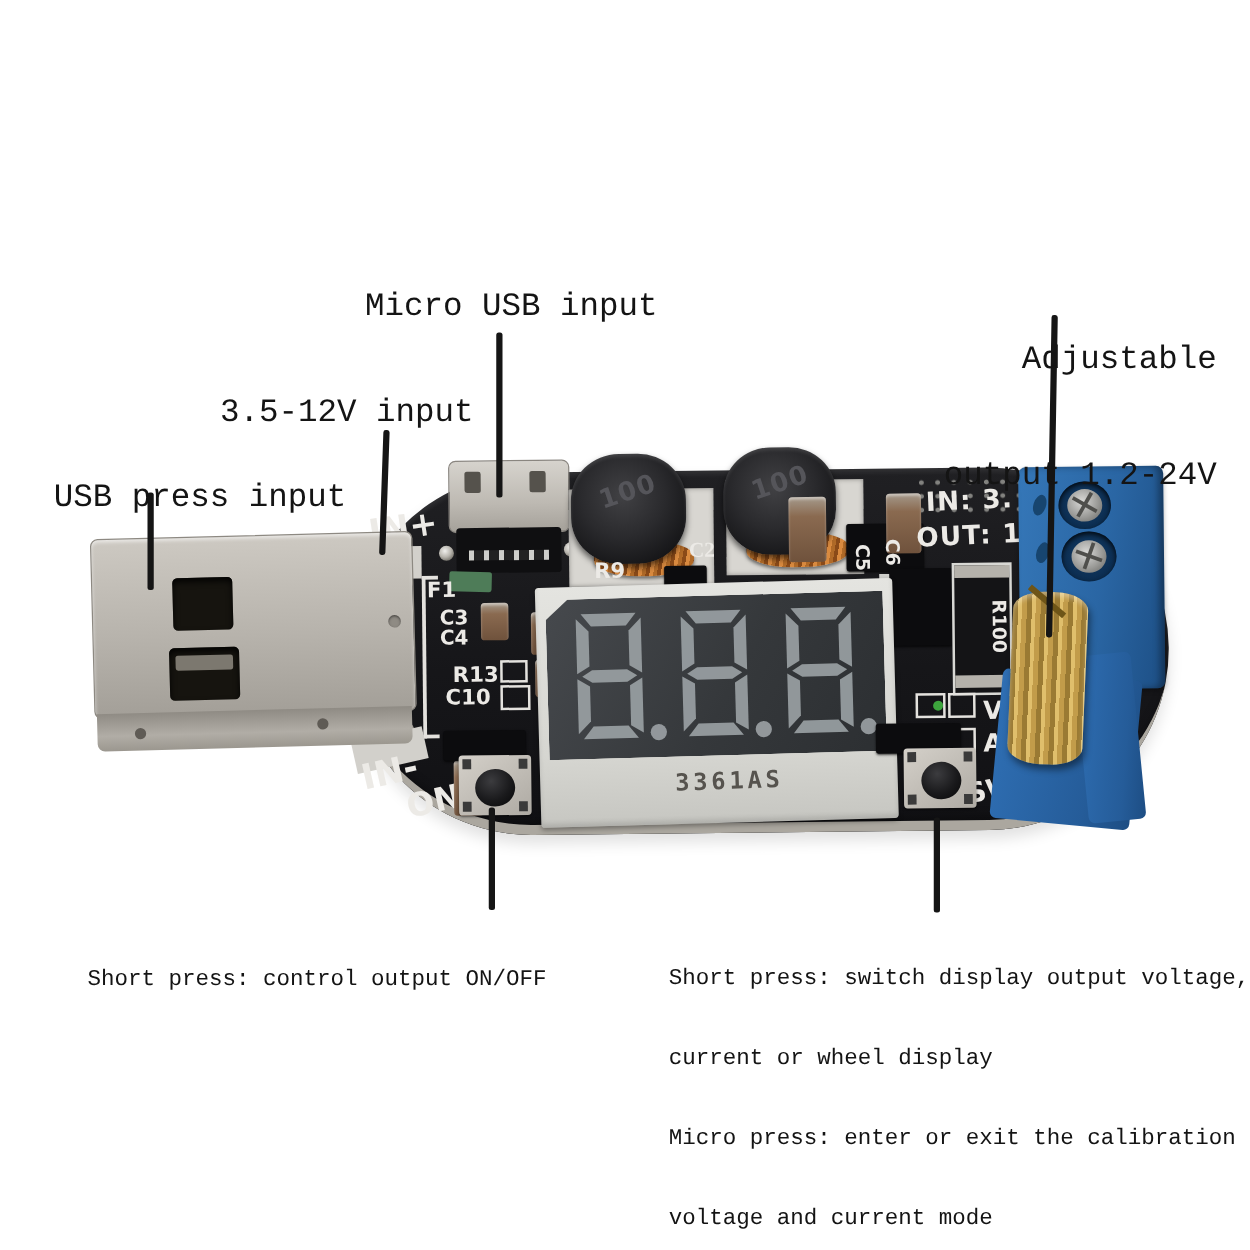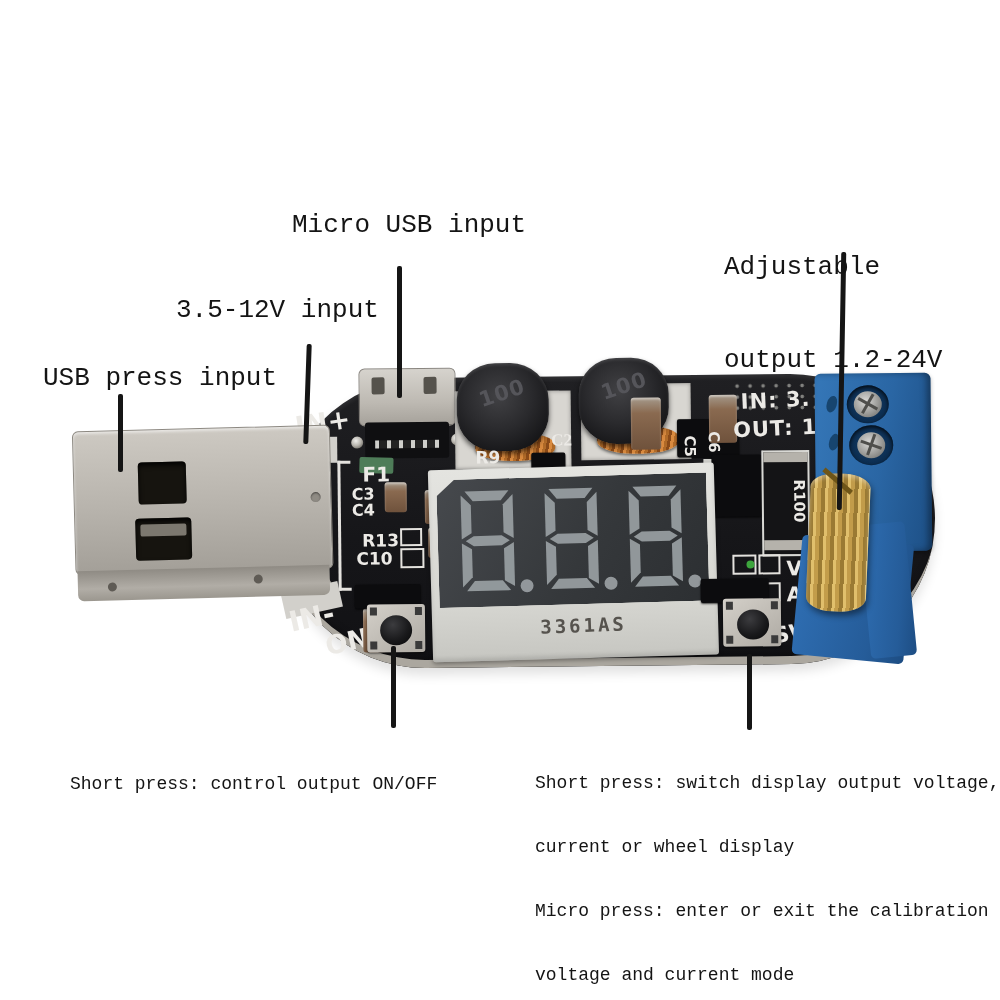--- a/index.html
+++ b/index.html
@@ -1,20 +1,20 @@
 <!DOCTYPE html>
 <html><head>
 <meta charset="utf-8">
 <style>
   html,body{margin:0;padding:0;background:#fff;}
   .canvas{position:relative;width:1000px;height:1000px;background:#ffffff;overflow:hidden;
           font-family:"Liberation Sans",sans-serif;}
   .abs{position:absolute;}
   
-  .callout{font-family:"Liberation Mono",monospace;font-size:26px;color:#141414;white-space:pre;line-height:31px;}
+  .callout{font-family:"Liberation Mono",monospace;font-size:26px;color:#141414;white-space:pre;line-height:31px;margin-top:20px;}
   .note{font-family:"Liberation Mono",monospace;font-size:18px;color:#141414;white-space:pre;}
   .note div{line-height:25px;}
   .note.right div{line-height:24px;}
   .aline{width:5px;background:#151515;border-radius:2px;}
   
   .board{left:280px;top:376px;width:655px;height:290px;background:linear-gradient(180deg,#202023 0%,#161619 55%,#111114 100%);
          border-radius:145px;transform:rotate(-0.6deg);
          box-shadow: inset 0 -11px 0 -3px #aba79f, inset 0 -17px 9px -8px rgba(0,0,0,.45),
                      inset 0 3px 4px rgba(255,255,255,.08), 0 7px 12px rgba(0,0,0,.12);}
   .silk{color:#eceae6;font-family:"DejaVu Sans",sans-serif;font-weight:bold;white-space:pre;}
@@ -117,21 +117,21 @@
     <div class="abs" style="left:58px;top:82px;width:13px;height:3px;background:#e4e2de;"></div>
     <div class="abs" style="left:58px;top:209px;width:13px;height:3px;background:#e4e2de;"></div>
     <div class="abs solder" style="left:32px;top:77px;width:19px;height:19px;"></div>
     <div class="abs solder" style="left:32px;top:101px;width:19px;height:19px;"></div>
     <div class="abs solder" style="left:32px;top:125px;width:19px;height:19px;"></div>
     <div class="abs solder" style="left:32px;top:149px;width:19px;height:19px;"></div>
     <div class="abs solder" style="left:32px;top:173px;width:19px;height:19px;"></div>
     <div class="abs solder" style="left:32px;top:197px;width:19px;height:19px;"></div>
 
     <div class="abs" style="left:80px;top:79px;width:34px;height:16px;background:#4e7c58;border-radius:2px;transform:rotate(2deg);"></div>
-    <div class="abs silk" style="left:62px;top:84px;font-size:20px;padding-left:21px;">F1</div>
+    <div class="abs silk" style="left:62px;top:84px;font-size:17px;">F1</div>
     <div class="abs silk" style="left:72px;top:106px;font-size:16px;">C3</div>
     <div class="abs silk" style="left:72px;top:122px;font-size:16px;">C4</div>
     <div class="abs browncap" style="left:105px;top:104px;width:22px;height:30px;"></div>
     <div class="abs browncap" style="left:145px;top:112px;width:24px;height:34px;"></div>
     <div class="abs browncap" style="left:148px;top:150px;width:22px;height:30px;"></div>
     <div class="abs silk" style="left:82px;top:152px;font-size:17px;">R13</div>
     <div class="abs silk" style="left:76px;top:170px;font-size:17px;">C10</div>
     <div class="abs wbox" style="left:120px;top:150px;width:18px;height:14px;"></div>
     <div class="abs wbox" style="left:120px;top:170px;width:20px;height:16px;"></div>
 
@@ -234,21 +234,21 @@
   </div>
 
   <div class="abs aline" style="left:118px;top:394px;height:78px;"></div>
   <div class="abs aline" style="left:305px;top:344px;height:100px;transform:rotate(2deg);"></div>
   <div class="abs aline" style="left:397px;top:266px;height:132px;"></div>
   <div class="abs aline" style="left:839px;top:252px;height:258px;transform:rotate(1deg);"></div>
   <div class="abs aline" style="left:391px;top:646px;height:82px;"></div>
   <div class="abs aline" style="left:747px;top:654px;height:76px;"></div>
 
   <div class="abs callout" style="left:292px;top:210px;">Micro USB input</div>
-  <div class="abs callout" style="left:724px;top:190px;">
+  <div class="abs callout" style="left:755px;top:190px;text-align:right;">
     <div>Adjustable</div>
     <div>output 1.2-24V</div>
   </div>
   <div class="abs callout" style="left:176px;top:295px;">3.5-12V input</div>
   <div class="abs callout" style="left:43px;top:363px;">USB press input</div>
 
   <div class="abs note" style="left:70px;top:732px;">
     <div>Short press: control output ON/OFF</div>
   </div>
   <div class="abs note right" style="left:535px;top:731px;">

